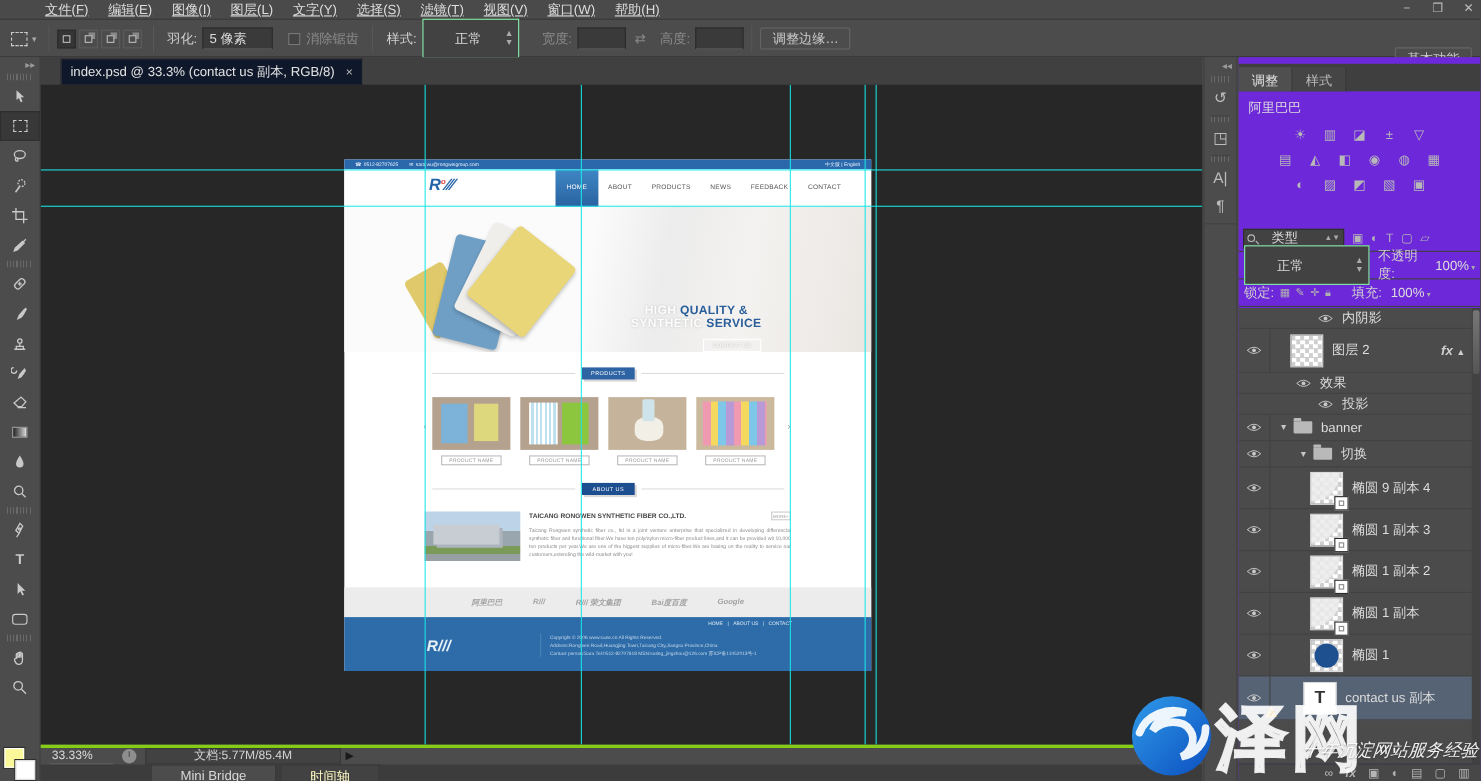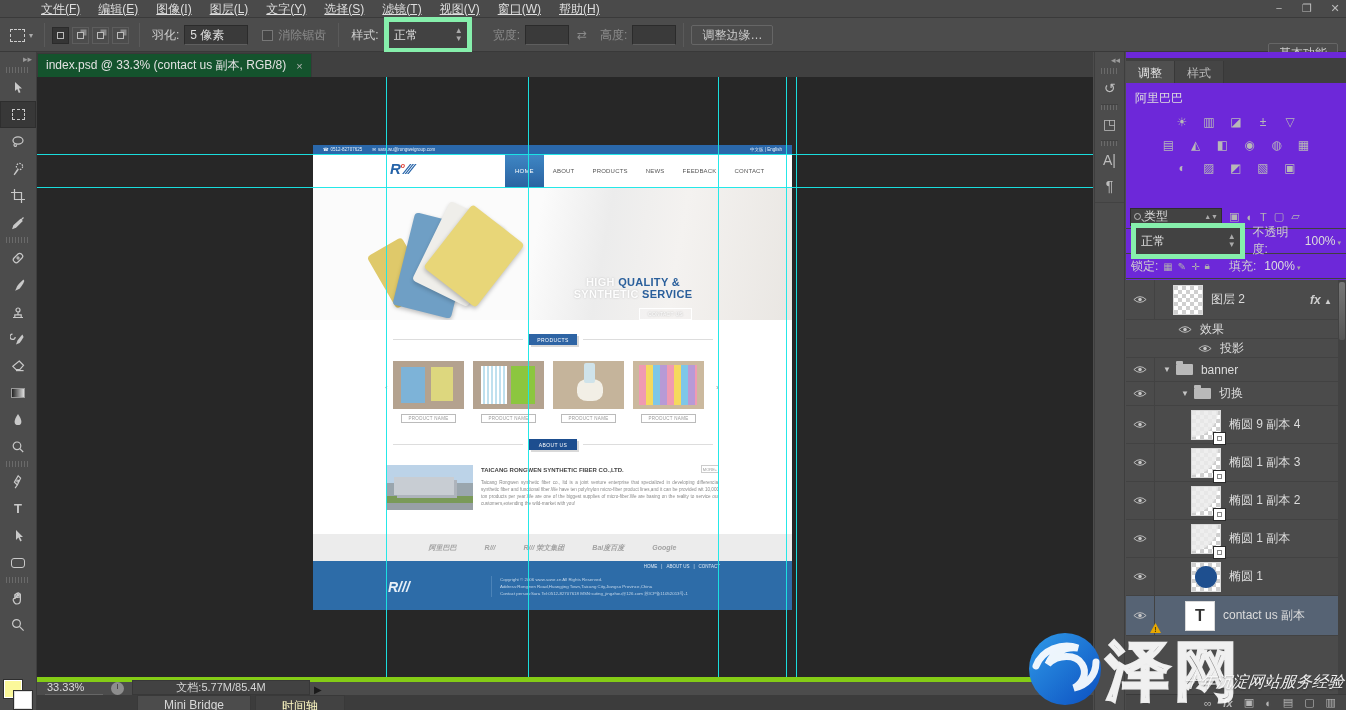--- a/index.html
+++ b/index.html
@@ -14,21 +14,21 @@
   #winctl{position:absolute;right:4px;top:0;display:flex;gap:14px;color:#bbb;font-size:11px;line-height:16px;}
   #winctl span{width:14px;text-align:center;}
 
   
   #optionsbar{left:0;top:19px;width:1346px;height:33px;background:#4c4c4c;border-bottom:1px solid #393939;display:flex;align-items:center;}
   .ob-sep{width:1px;height:24px;background:#404040;border-right:1px solid #5a5a5a;margin:0 7px;}
   .ob-label{color:#cfcfcf;margin:0 5px;}
   .ob-label.dis{color:#8b8b8b;}
   .ob-input{background:#3a3a3a;border:1px solid #2b2b2b;border-bottom-color:#5e5e5e;height:20px;color:#ddd;padding:0 5px;line-height:18px;}
   .ob-btn{background:#4c4c4c;border:1px solid #666;border-radius:2px;height:20px;line-height:18px;padding:0 10px;color:#ccc;}
-  .dd{background:#424242;border:5px solid #86efac;height:36px;display:flex;align-items:center;color:#ddd;}
+  .dd{background:#424242;border:1px solid #86efac;height:36px;display:flex;align-items:center;color:#ddd;padding-left:24px;}
   .dd .udar{margin-left:auto;padding:0 4px;color:#aaa;font-size:8px;line-height:8px;}
   .modebox{width:17px;height:17px;border:1px solid #5d5d5d;margin-right:3px;position:relative;background:#4c4c4c;}
   .modebox.active{background:#353535;border-color:#2b2b2b;}
   .modebox i{position:absolute;inset:4px;border:1px solid #bbb;}
   .modebox.m2 i{box-shadow:3px -3px 0 -0.5px #888;}
   .marq-ico{width:15px;height:13px;border:1px dashed #ccc;display:inline-block;}
   #ws-btn{position:absolute;right:8px;top:24px;}
 
   
   #toolbar{left:0;top:52px;width:37px;height:658px;background:#4c4c4c;border-right:1px solid #3e3e3e;}
@@ -40,26 +40,26 @@
   .tool .tglyph{color:#c9c9c9;font-size:13px;font-weight:bold;}
   .dashbox{width:13px;height:11px;border:1px dashed #c9c9c9;}
   .gradbox{width:14px;height:10px;background:linear-gradient(90deg,#222,#ddd);border:1px solid #999;}
   .rrect{width:14px;height:10px;border:1px solid #c9c9c9;border-radius:3px;}
   #swatches{position:absolute;left:4px;top:628px;width:30px;height:32px;}
   #fgsw{position:absolute;left:0;top:0;width:18px;height:18px;background:#fbf89a;border:1px solid #fff;box-shadow:0 0 0 1px #2e2e2e;}
   #bgsw{position:absolute;left:10px;top:11px;width:18px;height:18px;background:#fff;border:1px solid #ddd;box-shadow:0 0 0 1px #2e2e2e;}
 
   
   #tabbar{left:37px;top:52px;width:1056px;height:25px;background:#404040;}
-  #doctab{position:absolute;left:0;top:1px;height:24px;background:#14532d;border:1px solid #393939;border-bottom:none;display:flex;align-items:center;padding:0 8px;color:#e2e2e2;}
+  #doctab{position:absolute;left:18px;top:1px;height:24px;background:#0f172a;border:1px solid #393939;border-bottom:none;display:flex;align-items:center;padding:0 8px;color:#e2e2e2;}
   #doctab .close{margin-left:10px;color:#b5b5b5;font-size:11px;}
   #canvas{left:37px;top:77px;width:1056px;height:600px;background:#272727;overflow:hidden;}
   .vguide{position:absolute;top:0;width:1px;height:600px;background:#19e7e7;opacity:.95;}
   .hguide{position:absolute;left:0;height:1px;width:1056px;background:#19e7e7;opacity:.95;}
-  #statusbar{left:37px;top:677px;width:1056px;height:18px;background:#4c4c4c;border-top:5px solid #84cc16;display:flex;align-items:flex-end;font-size:11px;}
+  #statusbar{left:37px;top:677px;width:1056px;height:18px;background:#4c4c4c;border-top:3px solid #84cc16;display:flex;align-items:center;font-size:11px;}
   #zoomfield{margin-left:8px;width:58px;height:14px;border-bottom:1px solid #666;color:#ddd;padding-left:2px;}
   #clockico{width:13px;height:13px;border-radius:50%;background:#8e8e8e;margin:0 8px;position:relative;}
   #clockico i{position:absolute;left:6px;top:2px;width:1px;height:5px;background:#4c4c4c;}
   #docfield{width:178px;height:15px;background:#424242;border:1px solid #383838;color:#d5d5d5;text-align:center;line-height:13px;}
   #statarrow{color:#1a1a1a;margin-left:4px;font-size:10px;}
   #bottomtabs{left:37px;top:695px;width:1056px;height:15px;background:#3c3c3c;display:flex;}
   .btab{height:15px;padding:2px 26px 0;background:#4c4c4c;border:1px solid #393939;border-bottom:none;margin-left:4px;color:#d8d8d8;}
   .btab.inactive{background:#424242;color:#fef9c3;}
 
   
@@ -124,21 +124,21 @@
   #panels{left:1126px;top:52px;width:220px;height:658px;background:#6d28d9;}
   .ptabbar{height:25px;background:#3f3f3f;display:flex;align-items:flex-end;}
   .ptab{height:22px;padding:4px 12px 0;color:#b8b8b8;background:#454545;border-right:1px solid #383838;}
   .ptab.active{background:#4f4f4f;color:#e2e2e2;}
   #adjpanel{position:absolute;left:0;top:6px;width:220px;height:147px;}
   #addadj{padding:7px 0 0 9px;color:#dedede;}
   .adjgrid{display:flex;justify-content:center;gap:7px;margin-top:8px;}
   .adjico{width:20px;height:15px;color:#b8b8b8;font-size:12px;text-align:center;line-height:15px;}
   #layerspanel{position:absolute;left:0;top:153px;width:220px;height:505px;}
   #lp-filter{height:24px;display:flex;align-items:center;padding:2px 4px;gap:3px;border-bottom:1px solid #404040;}
-  #searchbox{width:92px;height:18px;background:#424242;border:1px solid #2e2e2e;display:flex;align-items:center;padding:0 3px;gap:3px;color:#ddd;}
+  #searchbox{width:92px;height:18px;background:#424242;border:1px solid #2e2e2e;display:flex;align-items:center;padding:0 3px;gap:15px;color:#ddd;}
   .mag{width:7px;height:7px;border:1px solid #bbb;border-radius:50%;position:relative;flex:none;}
   .mag:after{content:"";position:absolute;left:6px;top:6px;width:4px;height:1px;background:#bbb;transform:rotate(45deg);}
   .fico{color:#b5b5b5;font-size:11px;margin-left:4px;}
   #lp-blend{height:25px;display:flex;align-items:center;padding:0 5px;border-bottom:1px solid #404040;}
   #lp-lock{height:25px;display:flex;align-items:center;padding:0 5px;border-bottom:1px solid #404040;gap:5px;}
   .lockico{color:#b0b0b0;font-size:10px;}
   .valbox{color:#ddd;margin-left:3px;}
   .valbox .dar{font-size:7px;color:#aaa;margin-left:2px;}
   #layerlist{position:absolute;left:0;top:75px;width:220px;height:414px;overflow:hidden;background:#4b4b4b;}
   .lrow{position:relative;border-bottom:1px solid #424242;display:flex;align-items:center;}
@@ -535,20 +535,36 @@
       <div id="lp-lock">
         <span style="color:#cfcfcf;">锁定:</span>
         <span class="lockico">▦</span>
         <span class="lockico">✎</span>
         <span class="lockico">✛</span>
         <span class="lockico">🔒︎</span>
         <span style="margin-left:14px;color:#cfcfcf;">填充:</span>
         <span class="valbox"><span>100%</span><span class="dar">▾</span></span>
       </div>
       <div id="layerlist">
+          <div class="lrow" style="height: 19px;">
+            <span class="eyecol" style="border:none;visibility:hidden">
+              <svg class="eye" viewBox="0 0 16 10">
+                <path d="M1 5Q8 -1.5 15 5Q8 11.5 1 5Z" fill="none" stroke="#c8c8c8"></path>
+                <circle cx="8" cy="5" r="2" fill="#c8c8c8"></circle>
+              </svg>
+            </span>
+            <span style="width:43px"></span>
+            <span>
+              <svg class="eye" viewBox="0 0 16 10">
+                <path d="M1 5Q8 -1.5 15 5Q8 11.5 1 5Z" fill="none" stroke="#c8c8c8"></path>
+                <circle cx="8" cy="5" r="2" fill="#c8c8c8"></circle>
+              </svg>
+            </span>
+            <span class="lname">内阴影</span>
+          </div>
           <div class="lrow" style="height: 40px;">
             <span class="eyecol">
               <svg class="eye" viewBox="0 0 16 10">
                 <path d="M1 5Q8 -1.5 15 5Q8 11.5 1 5Z" fill="none" stroke="#c8c8c8"></path>
                 <circle cx="8" cy="5" r="2" fill="#c8c8c8"></circle>
               </svg>
             </span>
             <span style="width:18px"></span>
             <span class="thumb"></span>
             <span class="lname">图层 2</span>

